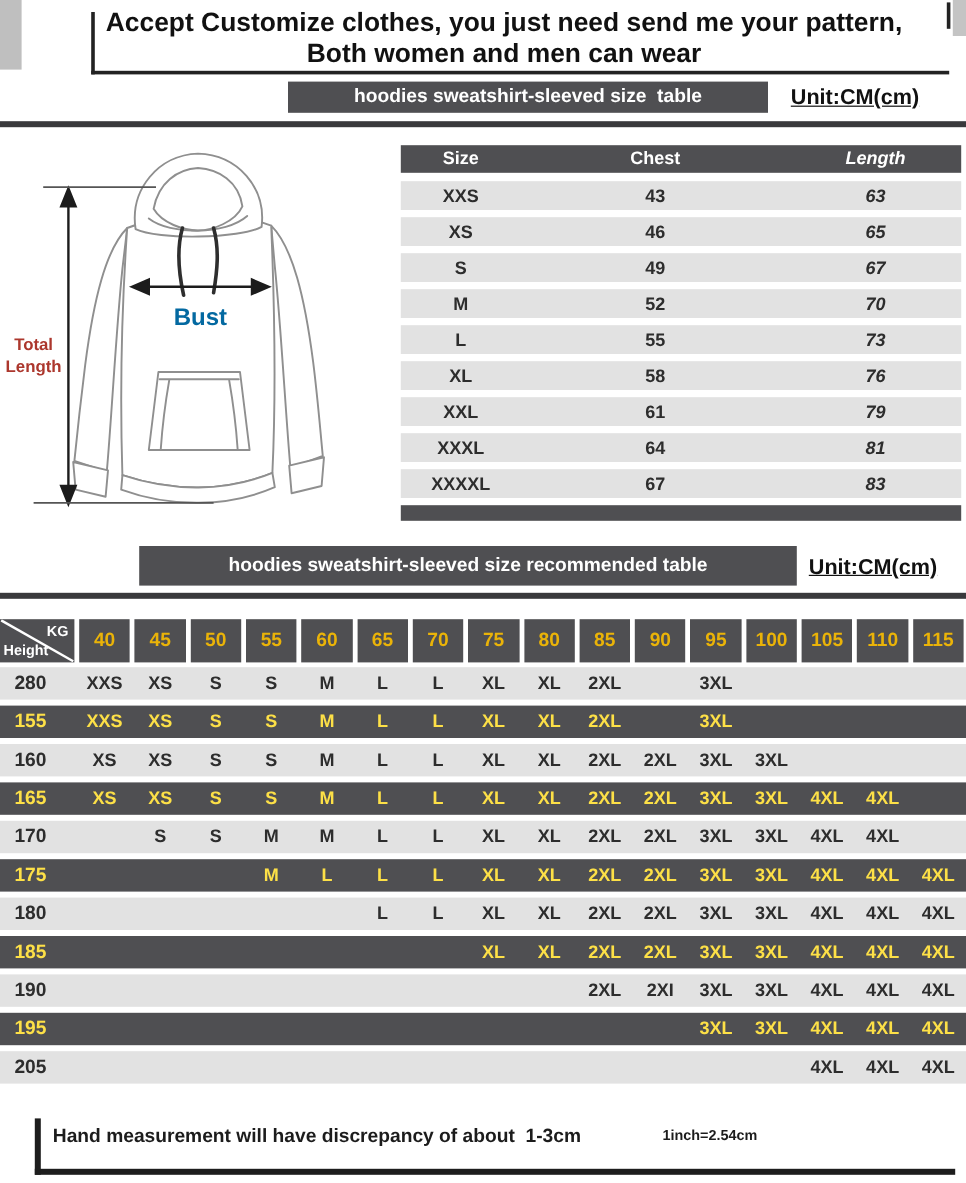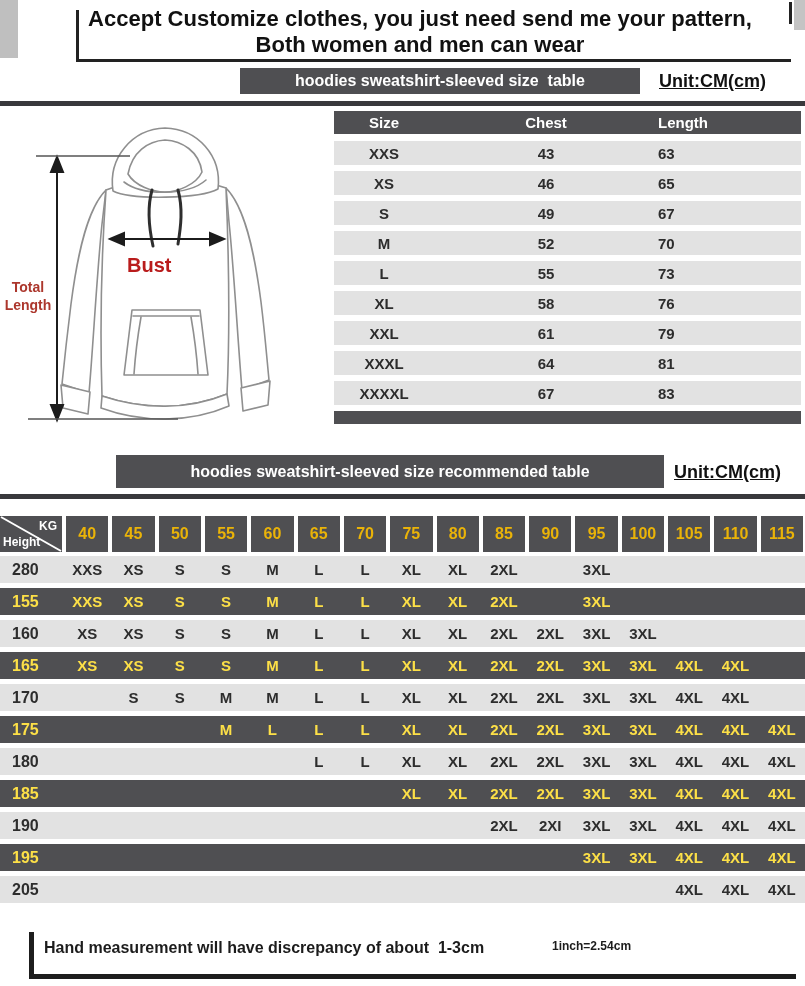--- a/index.html
+++ b/index.html
@@ -20,29 +20,29 @@
   .bar1{left:193px;top:68px;width:400px;height:26px;margin-left:47px;}
   .bar2{left:116px;top:455px;width:548px;height:33px;}
   .unit{color:#111;font-size:18px;text-decoration:underline;}
   .unit1{left:659px;top:71px;}
   .unit2{left:674px;top:462px;}
   .divider{left:0;width:805px;height:5px;background:#39393c;}
   .div1{top:101px;}
   .div2{top:494px;}
   
   .hoodie{left:0;top:112px;}
-  .bust-label{left:127px;top:254px;width:80px;text-align:left;font-size:20px;color:#b91c1c;}
+  .bust-label{left:127px;top:254px;width:80px;text-align:center;font-size:20px;color:#0369a1;}
   .tl-label{left:2px;top:278px;width:52px;text-align:center;font-size:14px;line-height:18px;color:#ac372d;}
   
-  .size-table{left:334px;top:111px;width:467px;}
+  .size-table{left:334px;top:121px;width:467px;}
   .st-header{display:flex;align-items:center;background:#4f4f52;color:#fff;height:23px;margin-bottom:7px;font-size:15px;}
   .st-row{display:flex;align-items:center;background:#e2e2e2;color:#2d2d2d;height:24px;margin-bottom:6px;font-size:15px;}
   .c0{width:100px;text-align:center;}
   .c1{width:224px;text-align:center;}
-  .c2{width:143px;}
+  .c2{width:143px;text-align:center;font-style:italic;}
   .st-endbar{height:13px;background:#4f4f52;}
   
   .matrix{left:0;top:516px;width:805px;}
   .m-header{display:flex;height:36px;margin-bottom:4px;}
   .m-corner{position:relative;width:62px;margin-right:2px;background:#4f4f52;flex:none;}
   .m-corner svg{position:absolute;left:0;top:0;}
   .m-corner .kg{position:absolute;right:5px;top:3px;color:#fff;font-size:12px;}
   .m-corner .hgt{position:absolute;left:3px;bottom:3px;color:#fff;font-size:12px;}
   .m-cell{flex:1;margin:0 2px;background:#4f4f52;color:#eab308;display:flex;align-items:center;justify-content:center;font-size:16px;}
   .m-row{display:flex;align-items:center;height:27px;margin-bottom:5px;font-size:15px;}

